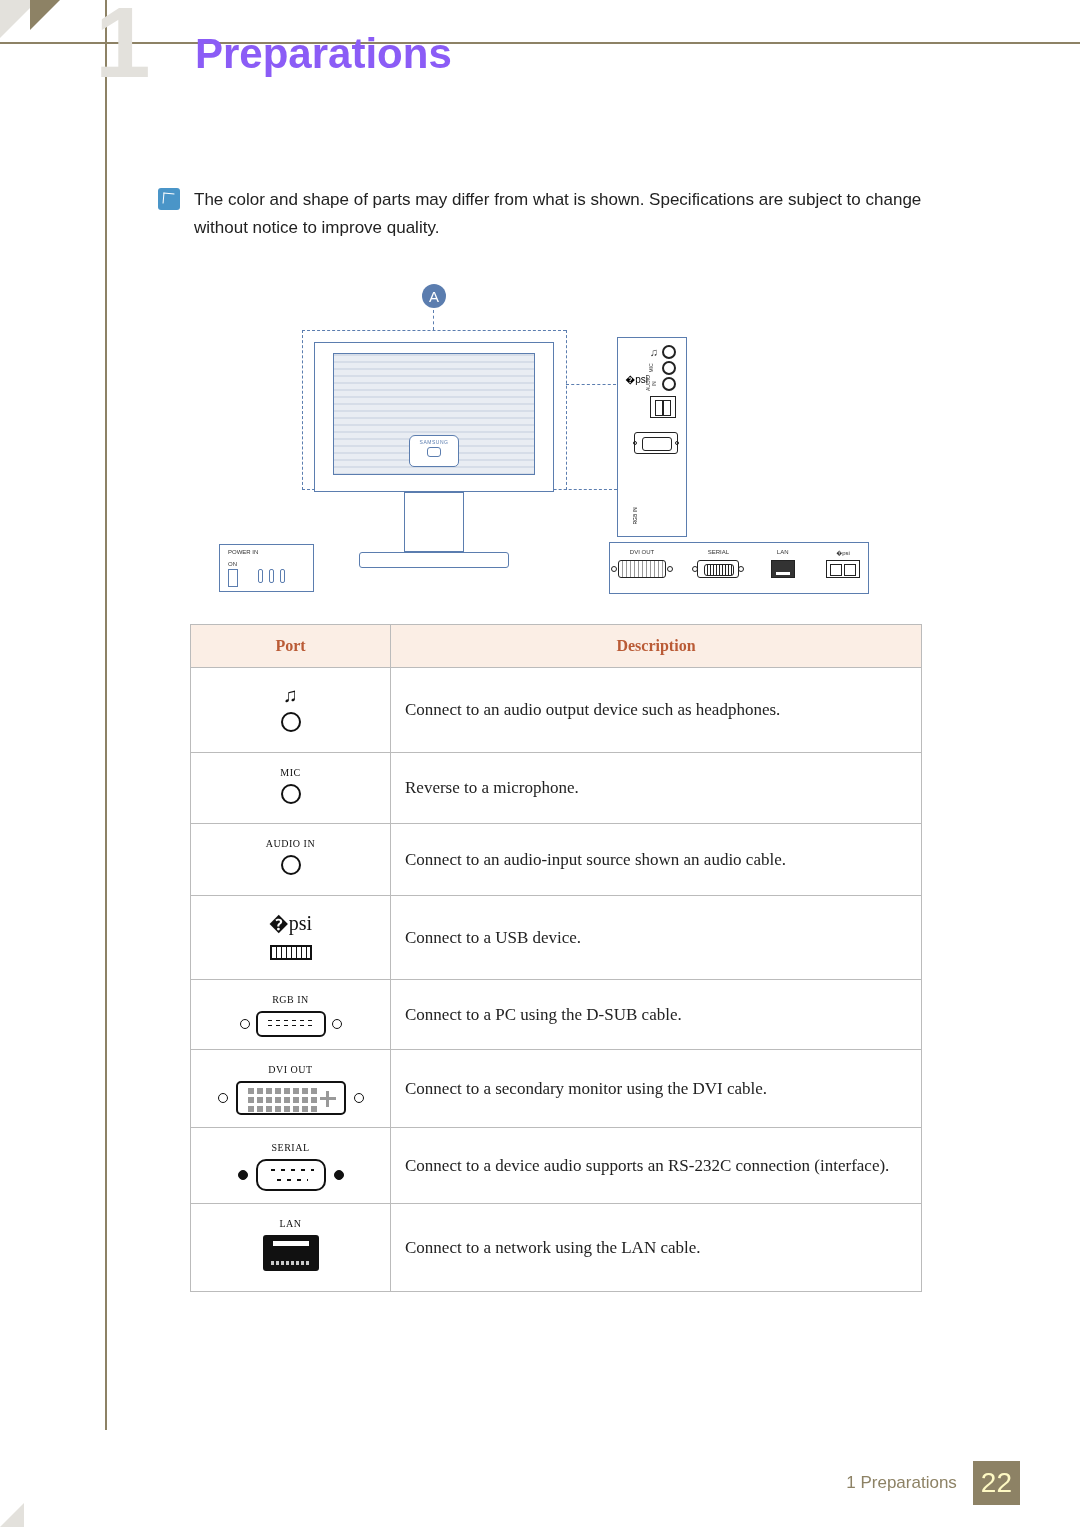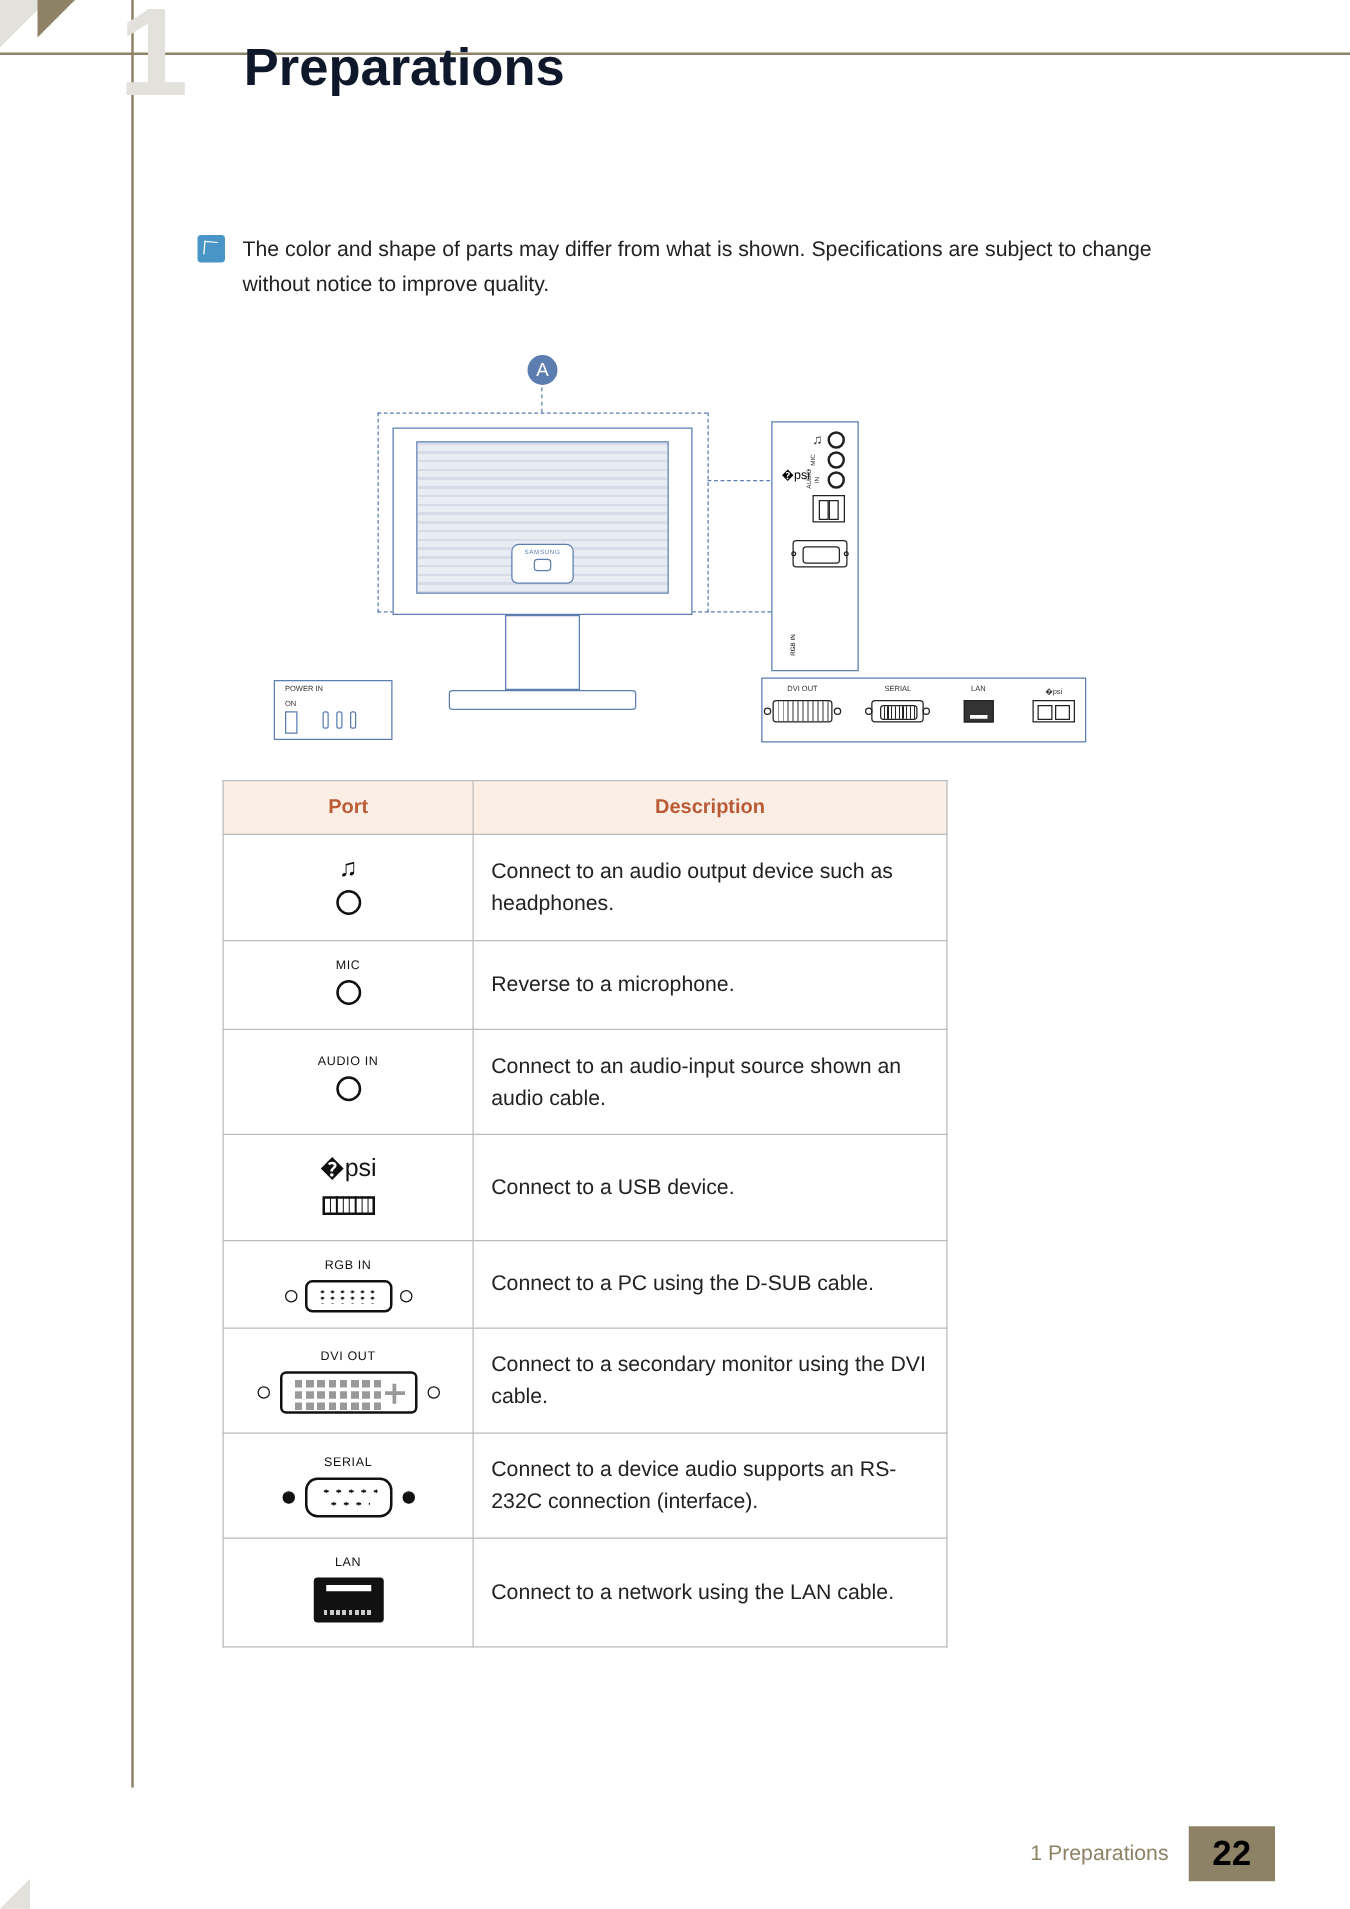--- a/index.html
+++ b/index.html
@@ -52,21 +52,21 @@
     color: #e3e1dc;
     line-height: 1;
     z-index: 0;
   }
   .chapter-title {
     position: absolute;
     left: 195px;
     top: 30px;
     font-size: 42px;
     font-weight: bold;
-    color: #0f172a;
+    color: #8b5cf6;
     z-index: 2;
   }
   .section {
     position: absolute;
     left: 158px;
     top: 186px;
     width: 770px;
   }
   .section-heading {
     color: #5b7daf;
@@ -205,24 +205,25 @@
   .ser-s .sd2{left:auto;right:-6px;}
   .lan-s{width:24px;height:18px;border:1.5px solid #222;background:#333;position:relative;}
   .lan-s::after{content:"";position:absolute;left:4px;right:4px;bottom:2px;height:3px;background:#fff;}
   .usb2-s{width:34px;height:18px;border:1.5px solid #222;position:relative;}
   .usb2-s::before{content:"";position:absolute;left:3px;top:3px;width:10px;height:10px;border:1px solid #222;}
   .usb2-s::after{content:"";position:absolute;right:3px;top:3px;width:10px;height:10px;border:1px solid #222;}
   .usyml{font-size:10px;}
 
   
   table.port-table {
-    margin-left: 20px;
+    margin-left: 32px;
     border-collapse: collapse;
-    width: 580px;
+    width: 732px;
     font-size: 17px;
+    font-family: Liberation Serif, serif;
   }
   .port-table th {
     background: #fbeee5;
     color: #ba5b36;
     font-weight: bold;
     font-size: 16px;
     padding: 12px 10px;
     border: 1px solid #bbb;
   }
   .port-table td {
@@ -275,24 +276,24 @@
     position: absolute;
     bottom: 22px;
     right: 60px;
     display: flex;
     align-items: center;
     gap: 16px;
   }
   .footer-text { color: #8d8265; font-size: 17px; }
   .footer-page {
     background: #8d8265;
-    color: #000000;
+    color: #fef9c3;
     font-size: 28px;
-    font-weight: bold;
-    padding: 6px 19px;
+    font-weight: normal;
+    padding: 6px 8px;
   }
   .bl-corner{position:absolute;left:0;bottom:0;border-style:solid;border-width:0 0 24px 24px;border-color:transparent transparent #e3e1dc transparent;}
 </style>
 </head>
 <body>
 
 <div class="header-line"></div>
 <div class="top-corner">
   <div class="tri1"></div>
     <div class="tri2"></div>

